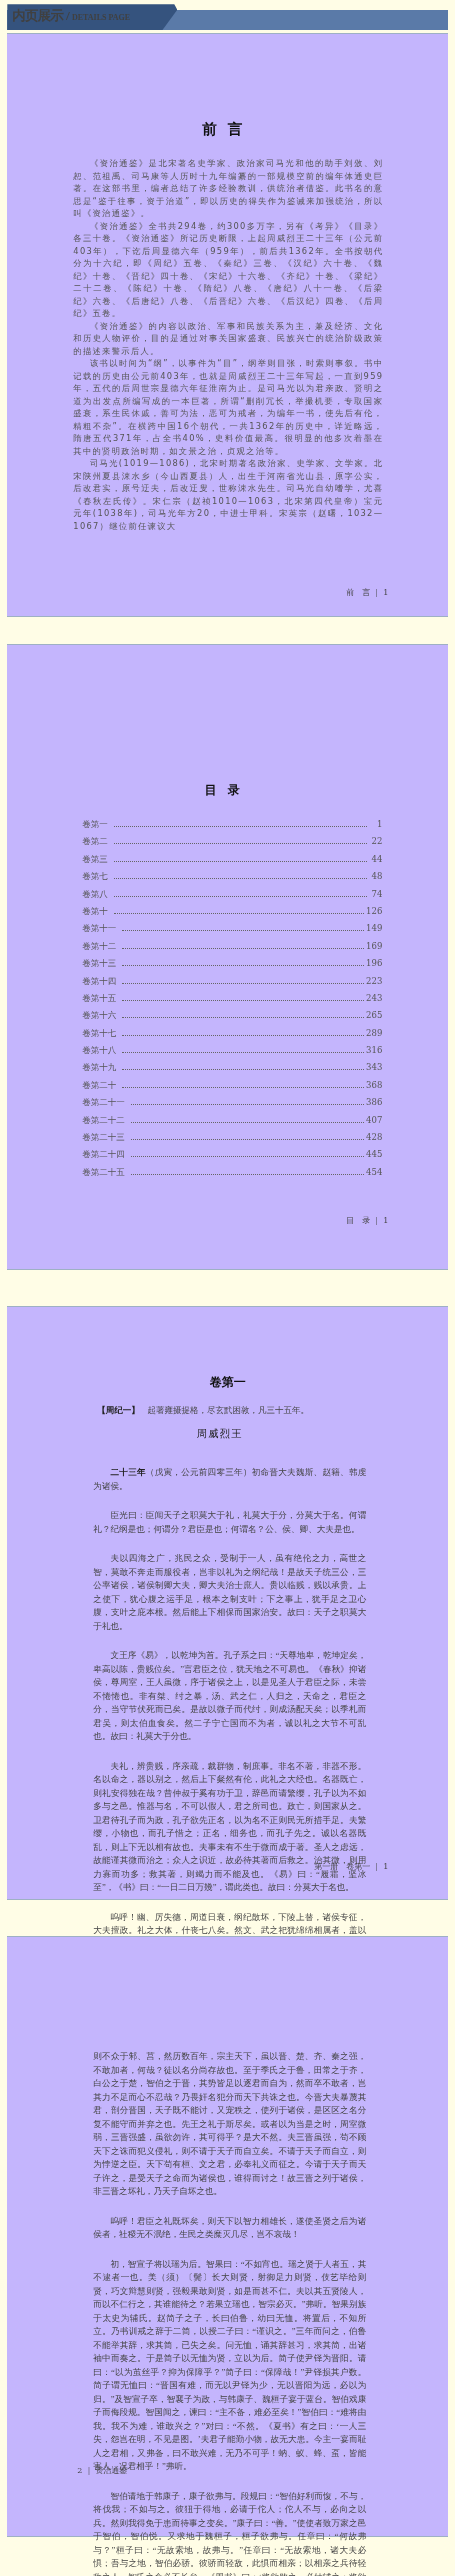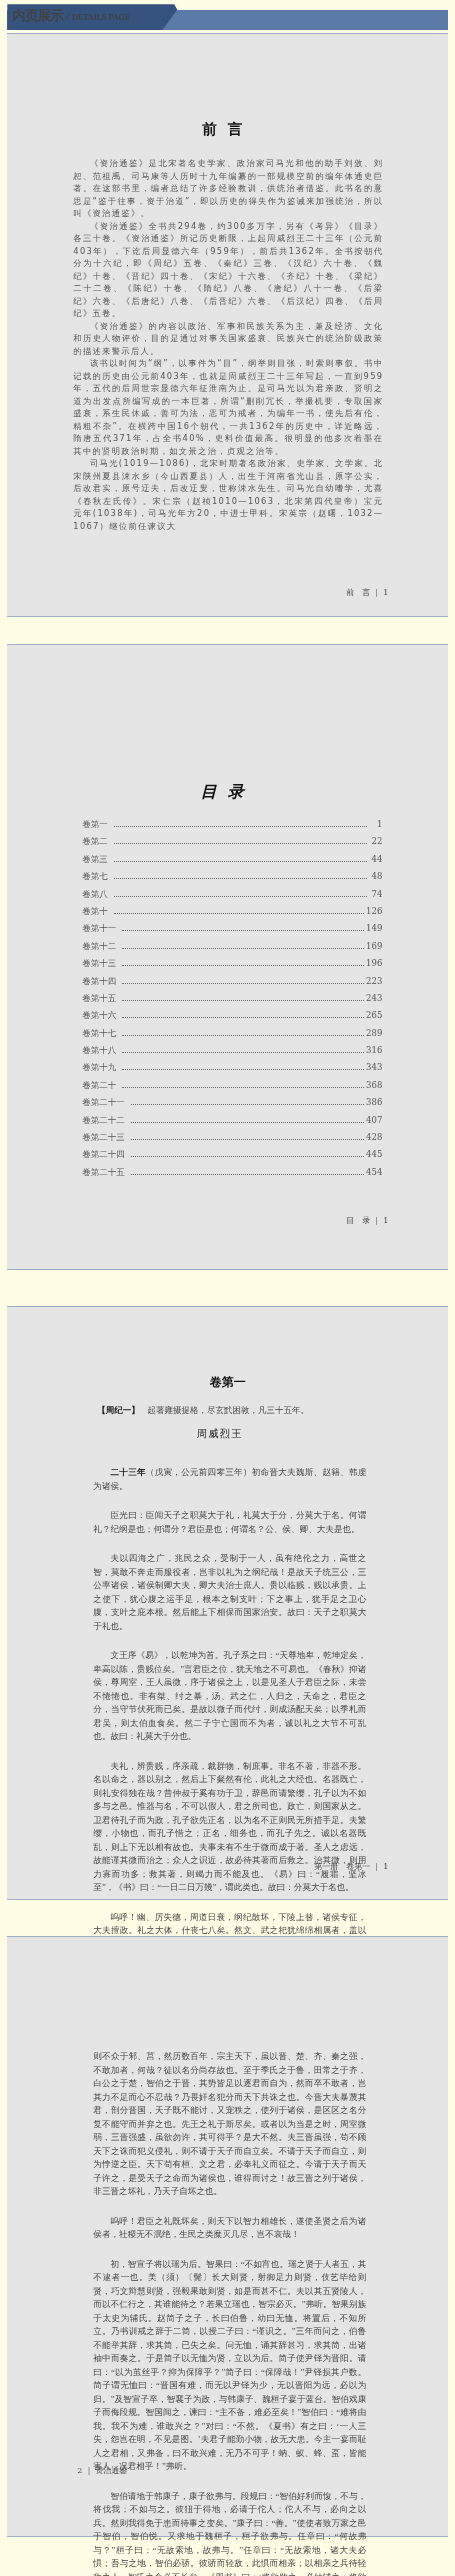--- a/index.html
+++ b/index.html
@@ -5,21 +5,21 @@
   html,body{margin:0;padding:0;}
   body{width:456px;height:2576px;background:#fffde6;position:relative;overflow:hidden;
        font-family:"DejaVu Serif","Liberation Serif",serif;color:#333;}
   .banner{position:absolute;left:7.3px;top:4.3px;width:441px;height:26px;}
   .banner .bar{position:absolute;left:0;top:5.5px;width:441px;height:20.7px;background:#5a7aa8;}
   .banner .tab{position:absolute;left:0;top:0;width:170px;height:26px;background:#35537e;
        clip-path:polygon(0 0,167px 0,170px 5.5px,155px 26px,0 26px);}
   .banner .title{position:absolute;left:4.9px;top:2.4px;color:#404040;font-size:13.4px;font-weight:bold;
        font-family:"Liberation Serif","DejaVu Serif",serif;white-space:nowrap;letter-spacing:-0.6px;}
   .banner .title small{font-size:8px;letter-spacing:0;font-weight:bold;}
-  .page{position:absolute;left:7.3px;width:441px;background:#e5e5e5;
+  .page{position:absolute;left:7.3px;width:441px;background:#c4b5fd;
        border-top:1.2px solid #9eb0c4;border-bottom:1.2px solid #9eb0c4;box-sizing:border-box;}
   .p1{top:33px;height:584px;}
   .p2{top:644px;height:626px;}
   .p3{top:1306px;height:594px;}
   .p4{top:1936px;height:601px;}
   .inner{position:absolute;left:66px;width:310px;}
   .ptitle{text-align:center;font-weight:bold;color:#111;letter-spacing:11px;}
   .preface p{margin:0;text-indent:2em;font-size:8.3px;line-height:12.5px;letter-spacing:1.3px;
        color:#555;text-align:justify;font-family:"DejaVu Sans","Liberation Sans",sans-serif;}
   .pfoot{position:absolute;font-size:8px;color:#444;white-space:nowrap;}
@@ -48,21 +48,21 @@
     <p>《资治通鉴》是北宋著名史学家、政治家司马光和他的助手刘攽、刘恕、范祖禹、司马康等人历时十九年编纂的一部规模空前的编年体通史巨著。在这部书里，编者总结了许多经验教训，供统治者借鉴。此书名的意思是“鉴于往事，资于治道”，即以历史的得失作为鉴诫来加强统治，所以叫《资治通鉴》。</p>
     <p>《资治通鉴》全书共294卷，约300多万字，另有《考异》《目录》各三十卷。《资治通鉴》所记历史断限，上起周威烈王二十三年（公元前403年），下讫后周显德六年（959年），前后共1362年。全书按朝代分为十六纪，即《周纪》五卷、《秦纪》三卷、《汉纪》六十卷、《魏纪》十卷、《晋纪》四十卷、《宋纪》十六卷、《齐纪》十卷、《梁纪》二十二卷、《陈纪》十卷、《隋纪》八卷、《唐纪》八十一卷、《后梁纪》六卷、《后唐纪》八卷、《后晋纪》六卷、《后汉纪》四卷、《后周纪》五卷。</p>
     <p>《资治通鉴》的内容以政治、军事和民族关系为主，兼及经济、文化和历史人物评价，目的是通过对事关国家盛衰、民族兴亡的统治阶级政策的描述来警示后人。</p>
     <p>该书以时间为“纲”，以事件为“目”，纲举则目张，时索则事叙。书中记载的历史由公元前403年，也就是周威烈王二十三年写起，一直到959年，五代的后周世宗显德六年征淮南为止。是司马光以为君亲政、贤明之道为出发点所编写成的一本巨著，所谓“删削冗长，举撮机要，专取国家盛衰，系生民休戚，善可为法，恶可为戒者，为编年一书，使先后有伦，精粗不杂”。在横跨中国16个朝代，一共1362年的历史中，详近略远，隋唐五代371年，占全书40%，史料价值最高。很明显的他多次着墨在其中的贤明政治时期，如文景之治，贞观之治等。</p>
     <p>司马光(1019—1086)，北宋时期著名政治家、史学家、文学家。北宋陕州夏县涑水乡（今山西夏县）人，出生于河南省光山县，原字公实，后改君实，原号迂夫，后改迂叟，世称涑水先生。司马光自幼嗜学，尤喜《春秋左氏传》。宋仁宗（赵祯1010—1063，北宋第四代皇帝）宝元元年(1038年)，司马光年方20，中进士甲科。宋英宗（赵曙，1032—1067）继位前任谏议大</p>
   </div>
   <div class="pfoot" style="right:60px;top:553px;">前　言 ｜ 1</div>
 </div>
 
 <div class="page p2">
-  <div class="ptitle" style="position:absolute;left:0;right:0;top:137px;font-size:16px;font-style:italic;">目录</div>
+  <div class="ptitle" style="position:absolute;left:0;right:0;top:137px;font-size:12px;">目录</div>
   <div class="inner" style="top:174px;left:75px;width:300px;" id="toc-list">
       <div class="toc-row">
         <span class="lbl">卷第一</span>
         <span class="dots"></span>
         <span class="num">1</span>
       </div>
       <div class="toc-row">
         <span class="lbl">卷第二</span>
         <span class="dots"></span>
         <span class="num">22</span>

